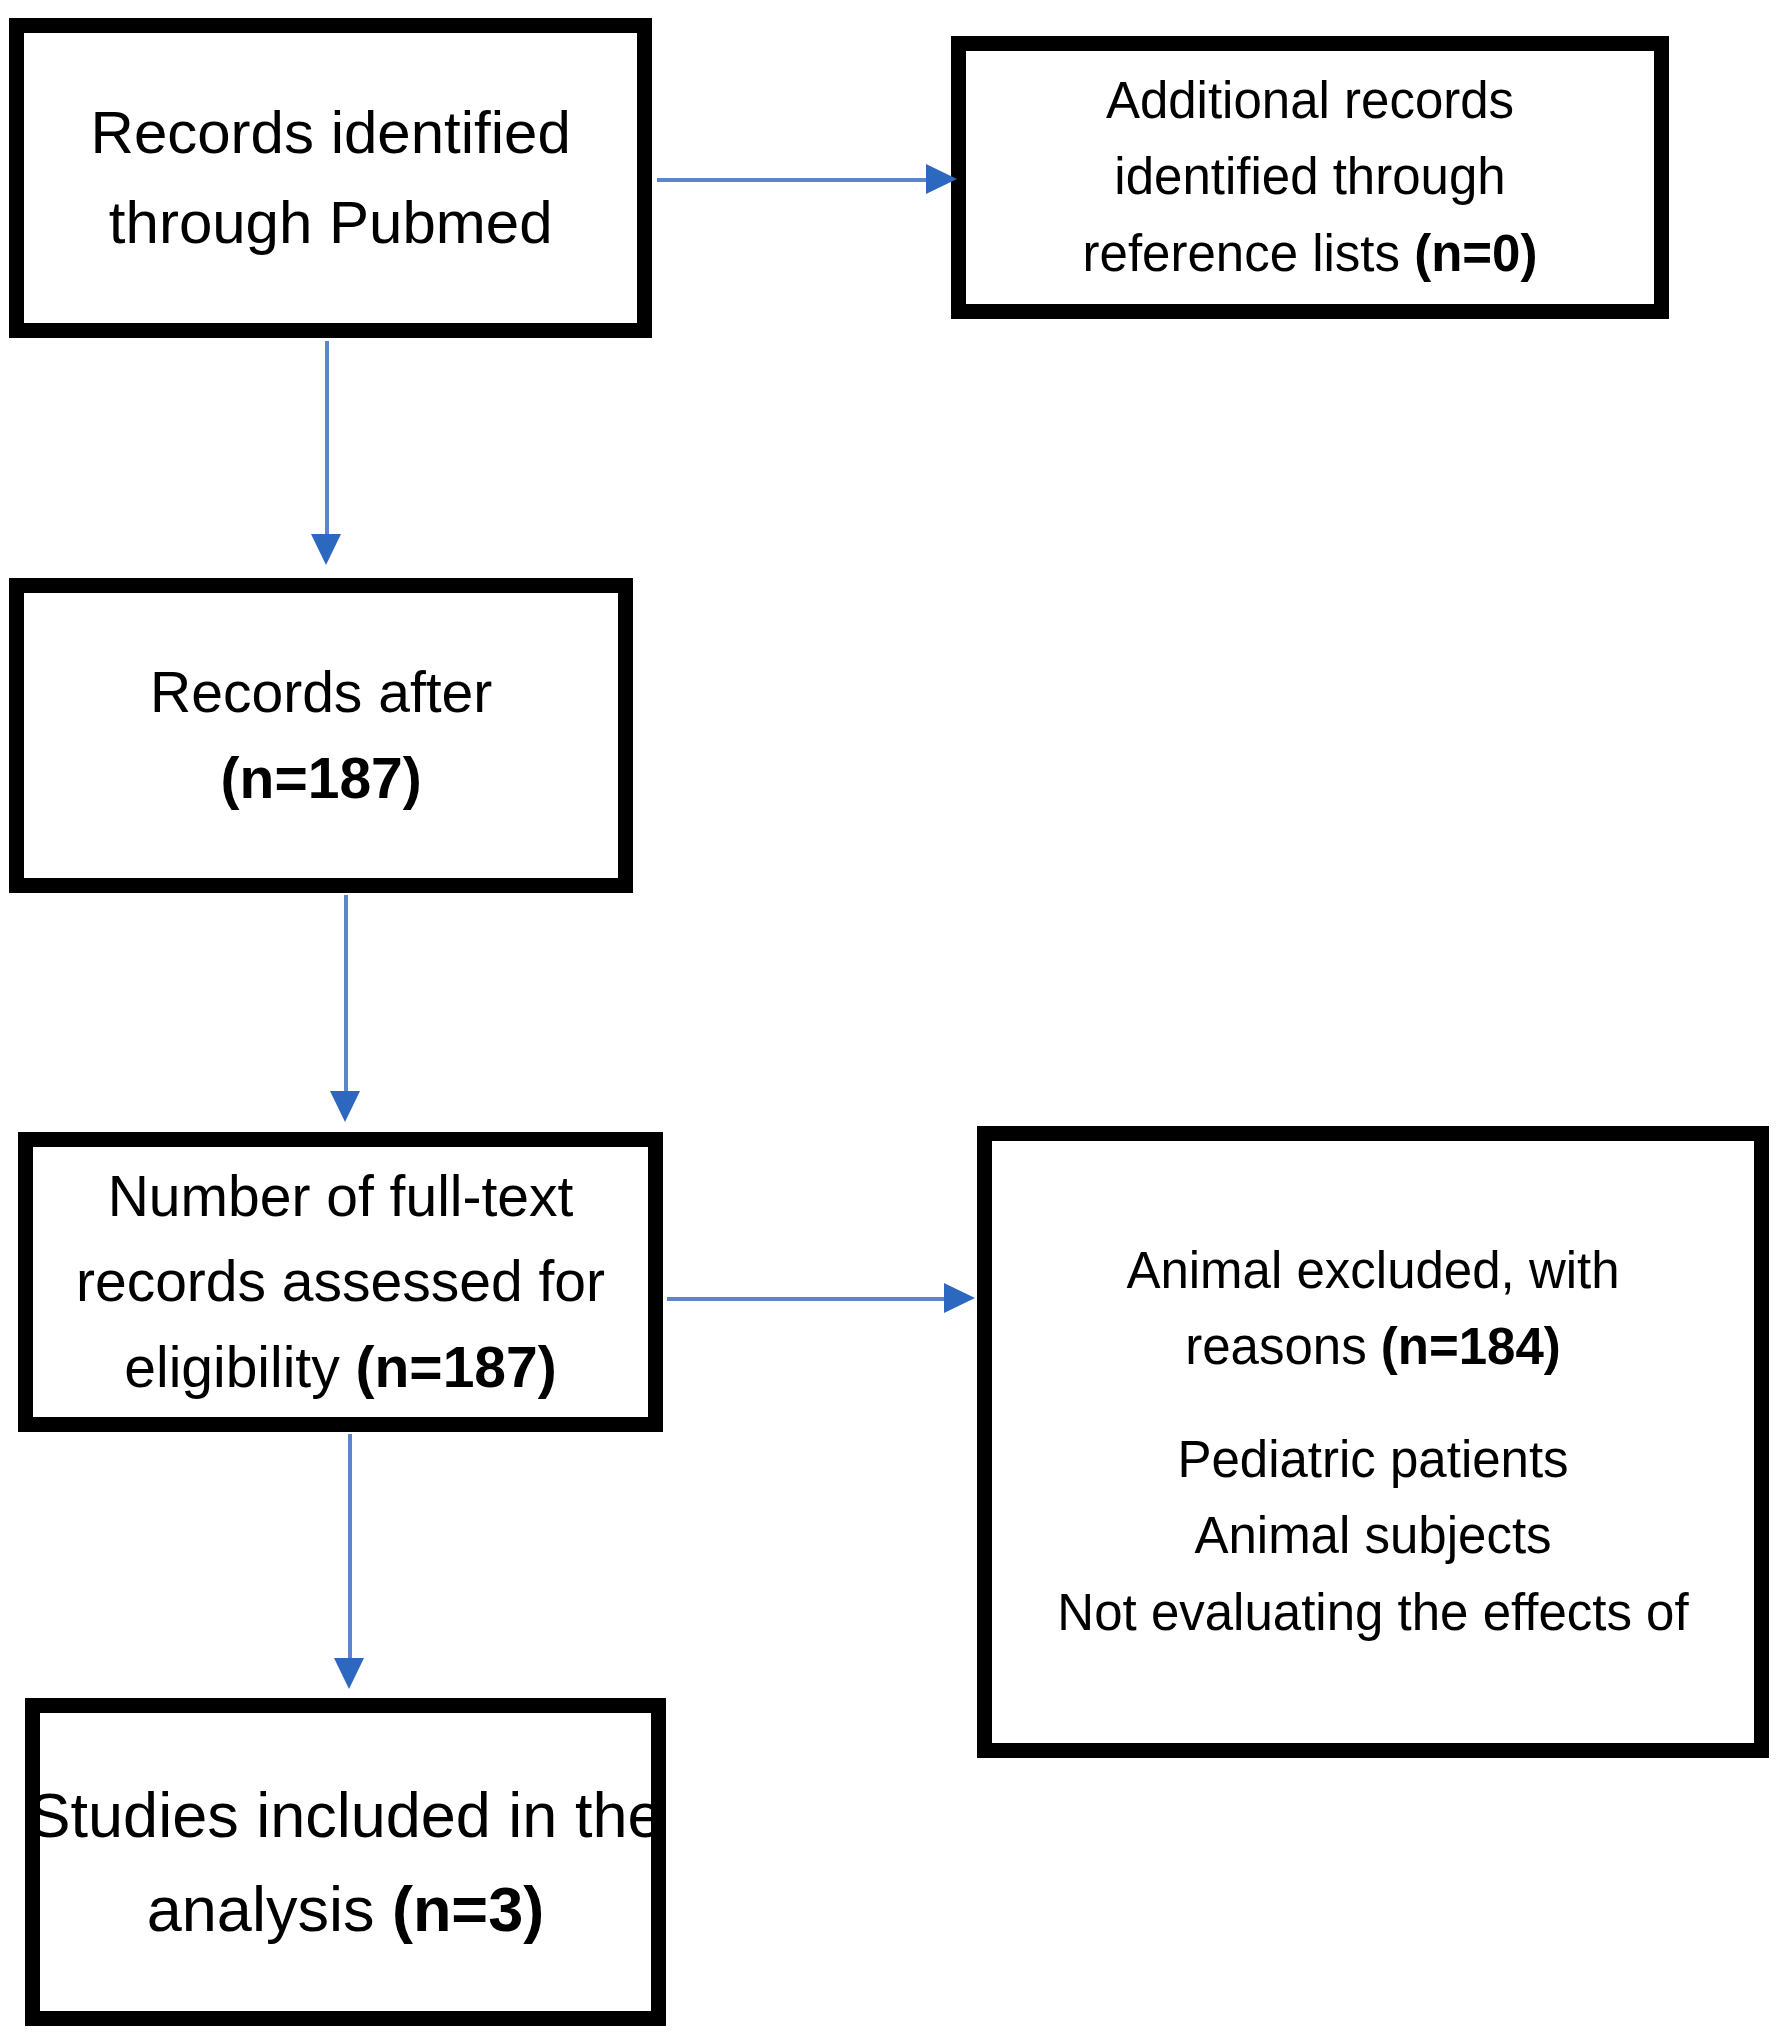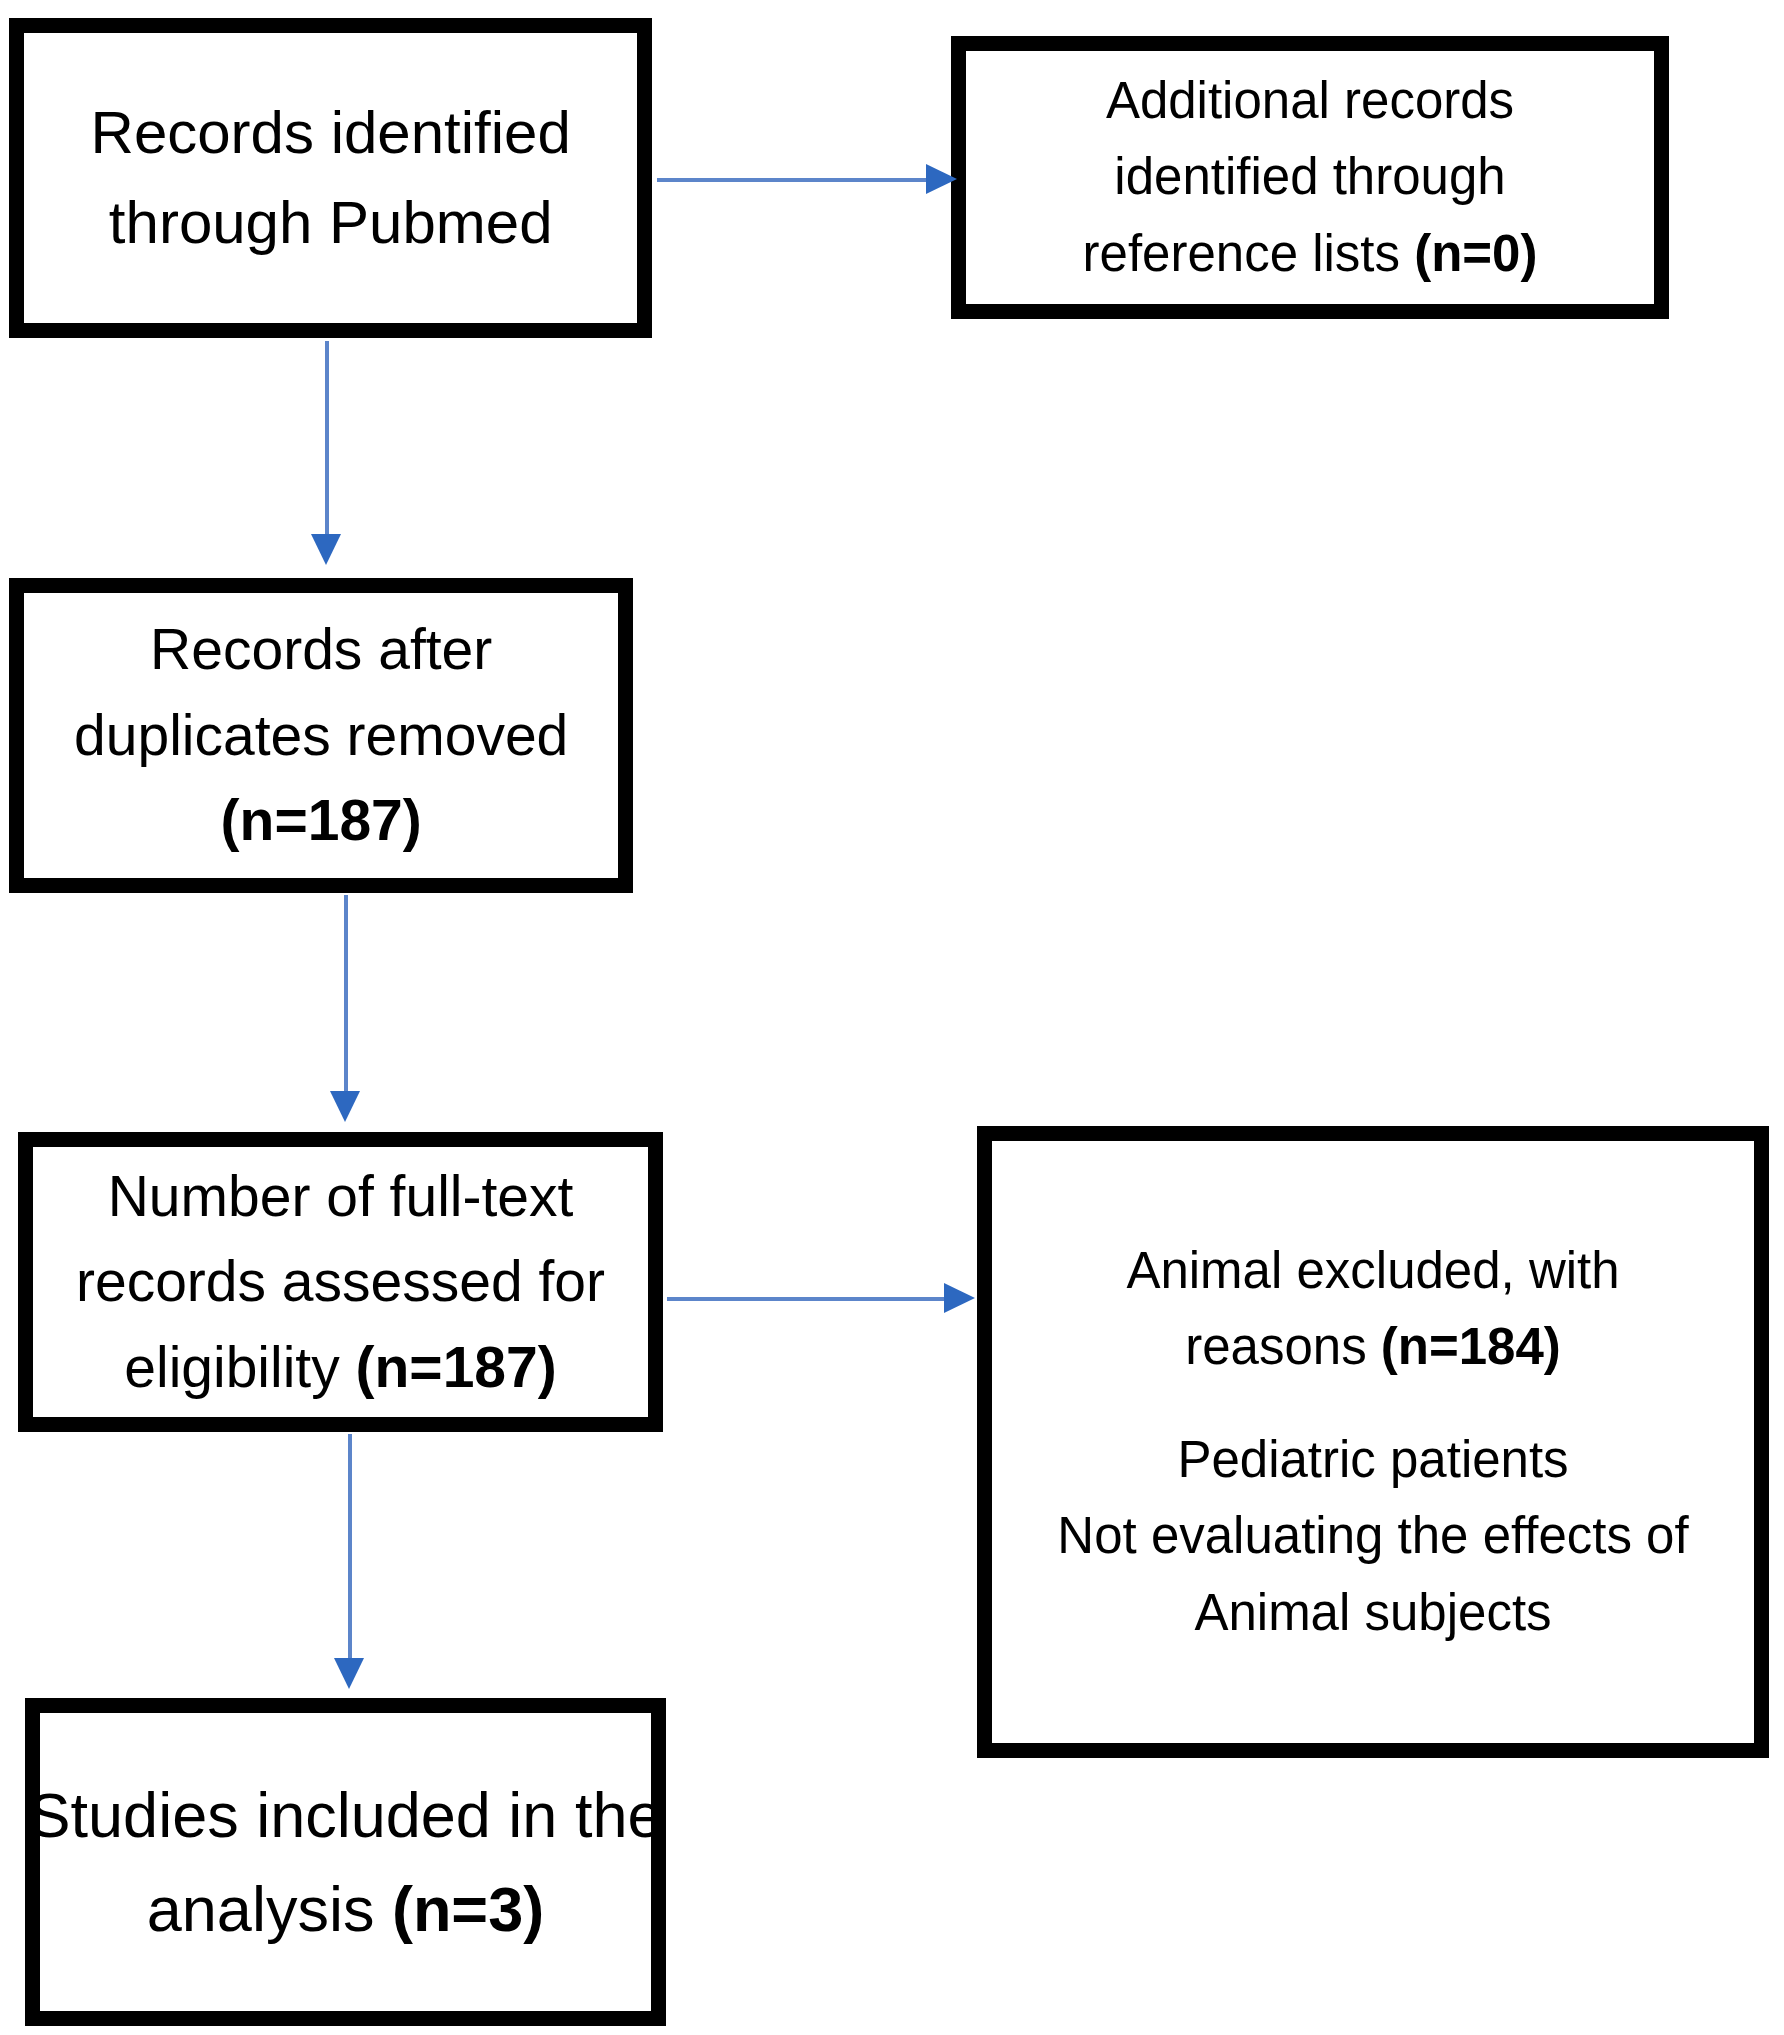--- a/index.html
+++ b/index.html
@@ -59,37 +59,36 @@
   </div>
 
   <div class="box" style="left:951px;top:36px;width:718px;height:283px;font-size:51px;">
     <div class="line"><span>Additional records</span></div>
     <div class="line"><span>identified through</span></div>
     <div class="line"><span>reference lists </span><span class="b">(n=0)</span></div>
   </div>
 
   <div class="box" style="left:9.2px;top:578px;width:624px;height:315px;font-size:57px;">
     <div class="line"><span>Records after</span></div>
-    <div class="line"><span>duplicates removed</span></div>
     <div class="line"><span class="b">(n=187)</span></div>
   </div>
 
   <div class="box" style="left:18px;top:1132px;width:645px;height:300px;font-size:57px;">
     <div class="line"><span>Number of full-text</span></div>
     <div class="line"><span>records assessed for</span></div>
     <div class="line"><span>eligibility </span><span class="b">(n=187)</span></div>
   </div>
 
   <div class="box" style="left:977px;top:1126px;width:792px;height:632px;font-size:51px;">
     <div class="line"><span>Animal excluded, with</span></div>
     <div class="line"><span>reasons </span><span class="b">(n=184)</span></div>
     <div class="spacer"></div>
     <div class="line"><span>Pediatric patients</span></div>
+    <div class="line"><span>Animal subjects</span></div>
     <div class="line"><span>Not evaluating the effects of</span></div>
-    <div class="line"><span>Animal subjects</span></div>
   </div>
 
   <div class="box" style="left:25px;top:1698px;width:641px;height:328px;font-size:63px;">
     <div class="line"><span>Studies included in the</span></div>
     <div class="line"><span>analysis </span><span class="b">(n=3)</span></div>
   </div>
 
   <div class="arrow" style="left:657px;top:164px;width:300px;height:31px;">
     <div class="shaft" style="left:0;top:14px;width:269px;height:3.6px;"></div>
     <div class="head right" style="left:269px;top:0;"></div>

